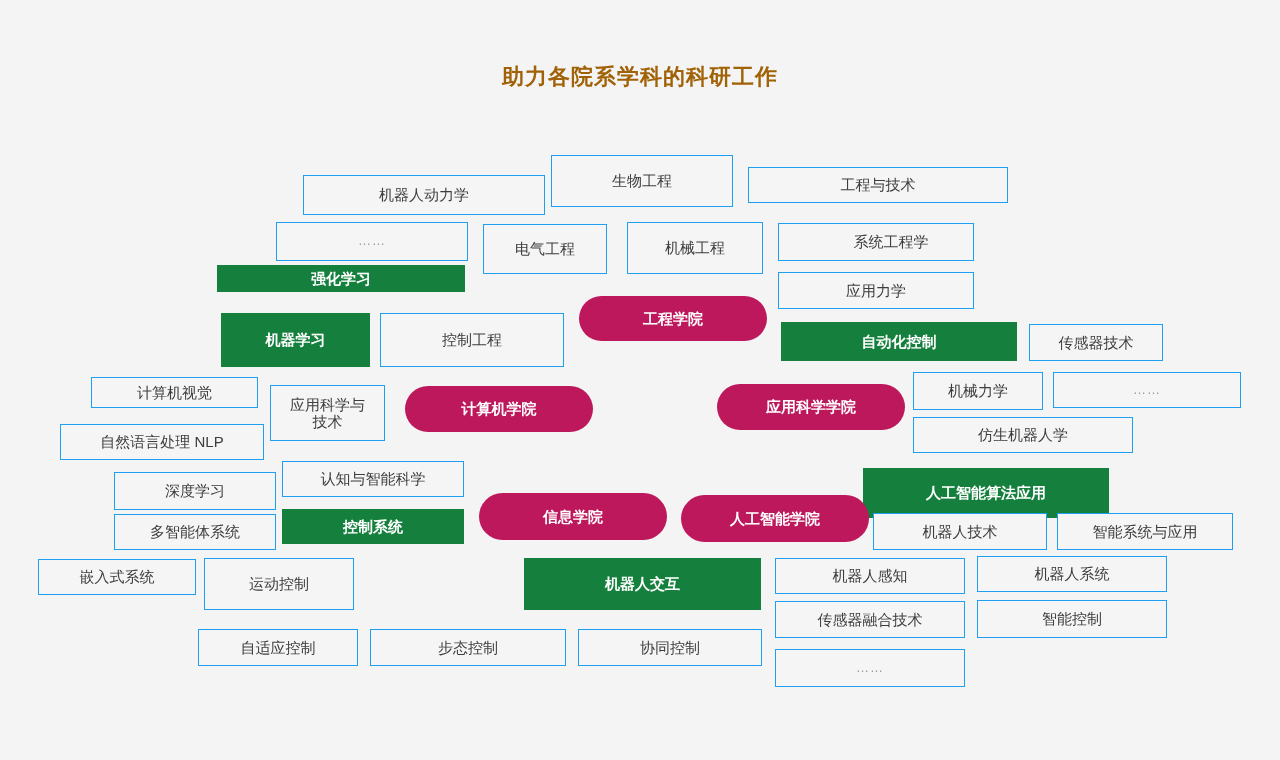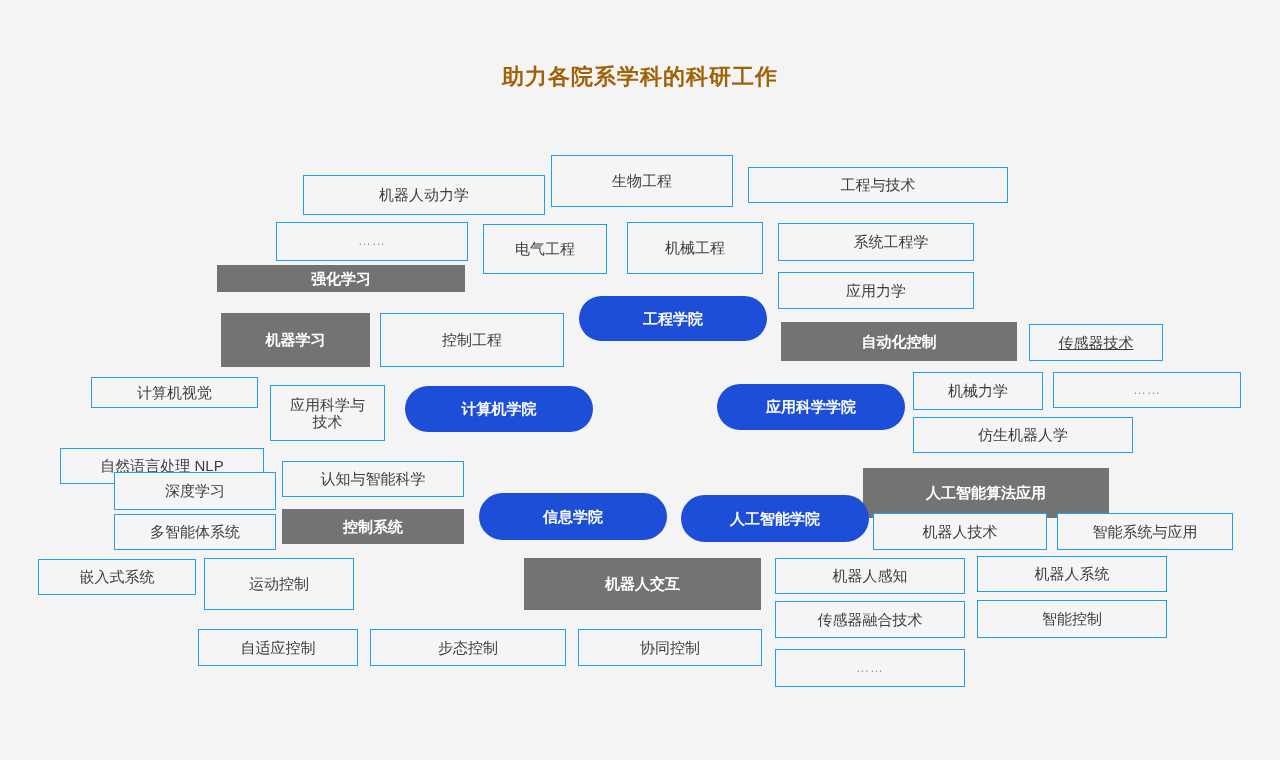--- a/index.html
+++ b/index.html
@@ -40,28 +40,28 @@
   }
 
   
   .node.outline{
     background:#f5f5f5;
     border:1.6px solid #1e9ff2;
     color:#3d3d3d;
   }
   
   .node.cyan{
-    background:#737373;
+    background:#15803d;
     border:none;
     color:#ffffff;
     font-weight:700;
   }
   
   .node.pill{
-    background:#1d4ed8;
+    background:#be185d;
     border:none;
     color:#ffffff;
     font-weight:700;
     border-radius:999px;
   }
   .node.dots{
     color:#9a9a9a;
     font-size:13px;
     letter-spacing:1px;
   }
@@ -79,29 +79,29 @@
     <div class="node outline dots" style="left: 276px; top: 222px; width: 192px; height: 39px;"><span>……</span></div>
     <div class="node outline" style="left: 627px; top: 222px; width: 136px; height: 52px;"><span>机械工程</span></div>
     <div class="node outline" style="left: 483px; top: 224px; width: 124px; height: 50px;"><span>电气工程</span></div>
     <div class="node outline" style="left: 778px; top: 223px; width: 196px; height: 38px; padding-left: 36px;"><span>系统工程学</span></div>
     <div class="node cyan" style="left: 217px; top: 265px; width: 248px; height: 27px;"><span>强化学习</span></div>
     <div class="node outline" style="left: 778px; top: 272px; width: 196px; height: 37px;"><span>应用力学</span></div>
     <div class="node cyan" style="left: 221px; top: 313px; width: 149px; height: 54px;"><span>机器学习</span></div>
     <div class="node outline" style="left: 380px; top: 313px; width: 184px; height: 54px;"><span>控制工程</span></div>
     <div class="node pill" style="left: 579px; top: 296px; width: 188px; height: 45px;"><span>工程学院</span></div>
     <div class="node cyan" style="left: 781px; top: 322px; width: 236px; height: 39px;"><span>自动化控制</span></div>
-    <div class="node outline" style="left: 1029px; top: 324px; width: 134px; height: 37px; text-decoration: underline;"><span>传感器技术</span></div>
+    <div class="node outline" style="left: 1029px; top: 324px; width: 134px; height: 37px;"><span>传感器技术</span></div>
     <div class="node outline" style="left: 91px; top: 377px; width: 167px; height: 31px;"><span>计算机视觉</span></div>
     <div class="node outline two-line" style="left: 270px; top: 385px; width: 115px; height: 56px;"><span>应用科学与
 技术</span></div>
     <div class="node pill" style="left: 405px; top: 386px; width: 188px; height: 46px;"><span>计算机学院</span></div>
     <div class="node pill" style="left: 717px; top: 384px; width: 188px; height: 46px;"><span>应用科学学院</span></div>
     <div class="node outline" style="left: 913px; top: 372px; width: 130px; height: 38px;"><span>机械力学</span></div>
     <div class="node outline dots" style="left: 1053px; top: 372px; width: 188px; height: 36px;"><span>……</span></div>
-    <div class="node outline" style="left: 60px; top: 424px; width: 204px; height: 36px; margin-top: 24px;"><span>自然语言处理 NLP</span></div>
+    <div class="node outline" style="left: 60px; top: 424px; width: 204px; height: 36px;"><span>自然语言处理 NLP</span></div>
     <div class="node outline" style="left: 913px; top: 417px; width: 220px; height: 36px;"><span>仿生机器人学</span></div>
     <div class="node outline" style="left: 114px; top: 472px; width: 162px; height: 38px;"><span>深度学习</span></div>
     <div class="node outline" style="left: 282px; top: 461px; width: 182px; height: 36px;"><span>认知与智能科学</span></div>
     <div class="node cyan" style="left: 863px; top: 468px; width: 246px; height: 50px;"><span>人工智能算法应用</span></div>
     <div class="node outline" style="left: 114px; top: 514px; width: 162px; height: 36px;"><span>多智能体系统</span></div>
     <div class="node cyan" style="left: 282px; top: 509px; width: 182px; height: 35px;"><span>控制系统</span></div>
     <div class="node pill" style="left: 479px; top: 493px; width: 188px; height: 47px;"><span>信息学院</span></div>
     <div class="node pill" style="left: 681px; top: 495px; width: 188px; height: 47px;"><span>人工智能学院</span></div>
     <div class="node outline" style="left: 873px; top: 513px; width: 174px; height: 37px;"><span>机器人技术</span></div>
     <div class="node outline" style="left: 1057px; top: 513px; width: 176px; height: 37px;"><span>智能系统与应用</span></div>

